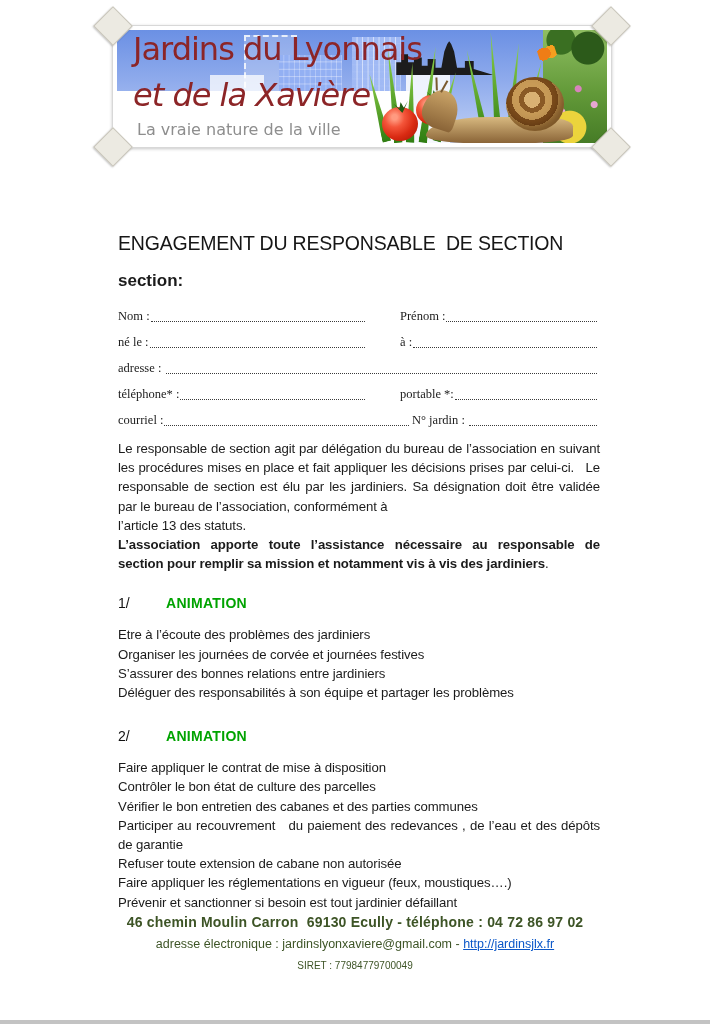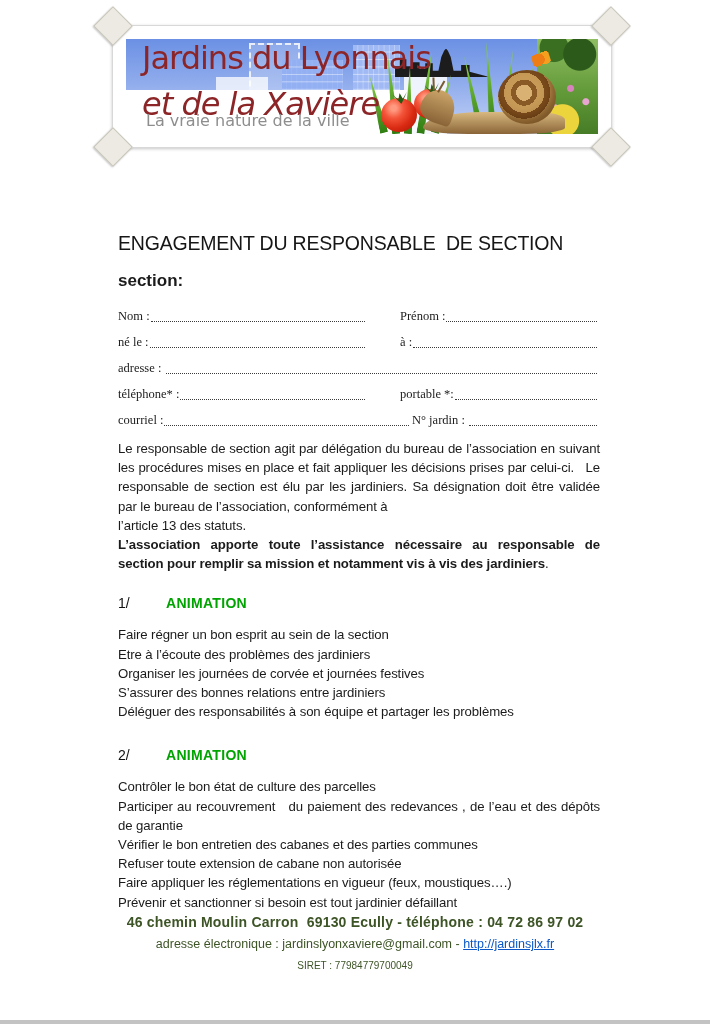--- a/index.html
+++ b/index.html
@@ -1,21 +1,21 @@
 <!DOCTYPE html>
 <html><head>
 <meta charset="utf-8">
 <style>
   html,body { margin:0; padding:0; }
   body { width:710px; height:1024px; background:#fff; font-family:"Liberation Sans", sans-serif; color:#1b1b1b; }
   .page { position:relative; width:710px; height:1024px; background:#ffffff; overflow:hidden; }
 
   
   .banner { position:absolute; left:112px; top:25px; width:500px; height:123px;
-            background:#fff; padding:13px; box-sizing:border-box;
+            background:#fff; padding:4px; box-sizing:border-box;
             border:1px solid #d8d8d8; box-shadow:0 1px 3px rgba(0,0,0,.22); }
   .banner-art { position:relative; width:100%; height:100%; overflow:hidden;
             background:linear-gradient(180deg,#6b90e4 0%,#8fabec 45%,#c3d3f6 100%); }
   .corner { position:absolute; width:26px; height:26px; background:#eceae2; border:1px solid #c8c5ba;
             transform:rotate(45deg); box-shadow:0 1px 2px rgba(0,0,0,.25); z-index:9; }
   .corner.tl { left:-14px; top:-14px; } .corner.tr { right:-14px; top:-14px; }
   .corner.bl { left:-14px; bottom:-14px; } .corner.br { right:-14px; bottom:-14px; }
 
   .bld { position:absolute; }
   .bld0 { left:26%; top:4%; width:10%; height:52%; border:2px dashed rgba(255,255,255,.8); background:rgba(255,255,255,.22); z-index:1; }
@@ -232,34 +232,34 @@
     <div class="intro">
       <div class="para just">Le responsable de section agit par délégation du bureau de l’association en suivant  les procédures mises en place et fait appliquer les décisions prises par celui-ci.   Le responsable de section est élu par les jardiniers. Sa désignation doit être validée par le bureau de l’association, conformément à</div>
       <div class="para">l’article 13 des statuts.</div>
       <div class="para just"><span class="bold-para">L’association apporte toute l’assistance nécessaire au responsable de section pour remplir sa mission et notamment vis à vis des jardiniers</span><span>.</span></div>
     </div>
 
     <div class="sec-head">
       <span class="num">1/</span><span class="sec-title">ANIMATION</span>
     </div>
     <div class="duty-list">
-      <div class="para">Faire régner un bon esprit au sein de la section</div>
       <div class="para">Etre à l’écoute des problèmes des jardiniers</div>
       <div class="para">Organiser les journées de corvée et journées festives</div>
       <div class="para">S’assurer des bonnes relations entre jardiniers</div>
       <div class="para">Déléguer des responsabilités à son équipe et partager les problèmes</div>
     </div>
 
     <div class="sec-head sec2-gap">
       <span class="num">2/</span><span class="sec-title">ANIMATION</span>
     </div>
     <div class="duty-list">
+      <div class="para">Faire appliquer le contrat de mise à disposition</div>
       <div class="para">Contrôler le bon état de culture des parcelles</div>
+      <div class="para">Vérifier le bon entretien des cabanes et des parties communes</div>
       <div class="para">Participer au recouvrement   du paiement des redevances , de l’eau et des dépôts de garantie</div>
-      <div class="para">Vérifier le bon entretien des cabanes et des parties communes</div>
       <div class="para">Refuser toute extension de cabane non autorisée</div>
       <div class="para">Faire appliquer les réglementations en vigueur (feux, moustiques….)</div>
       <div class="para">Prévenir et sanctionner si besoin est tout jardinier défaillant</div>
     </div>
   </div>
 
   <div class="footer">
     <div class="f1">46 chemin Moulin Carron  69130 Ecully - téléphone : 04 72 86 97 02</div>
     <div class="f2"><span>adresse électronique : jardinslyonxaviere@gmail.com - </span><a href="#">http://jardinsjlx.fr</a></div>
     <div class="f3">SIRET : 77984779700049</div>

